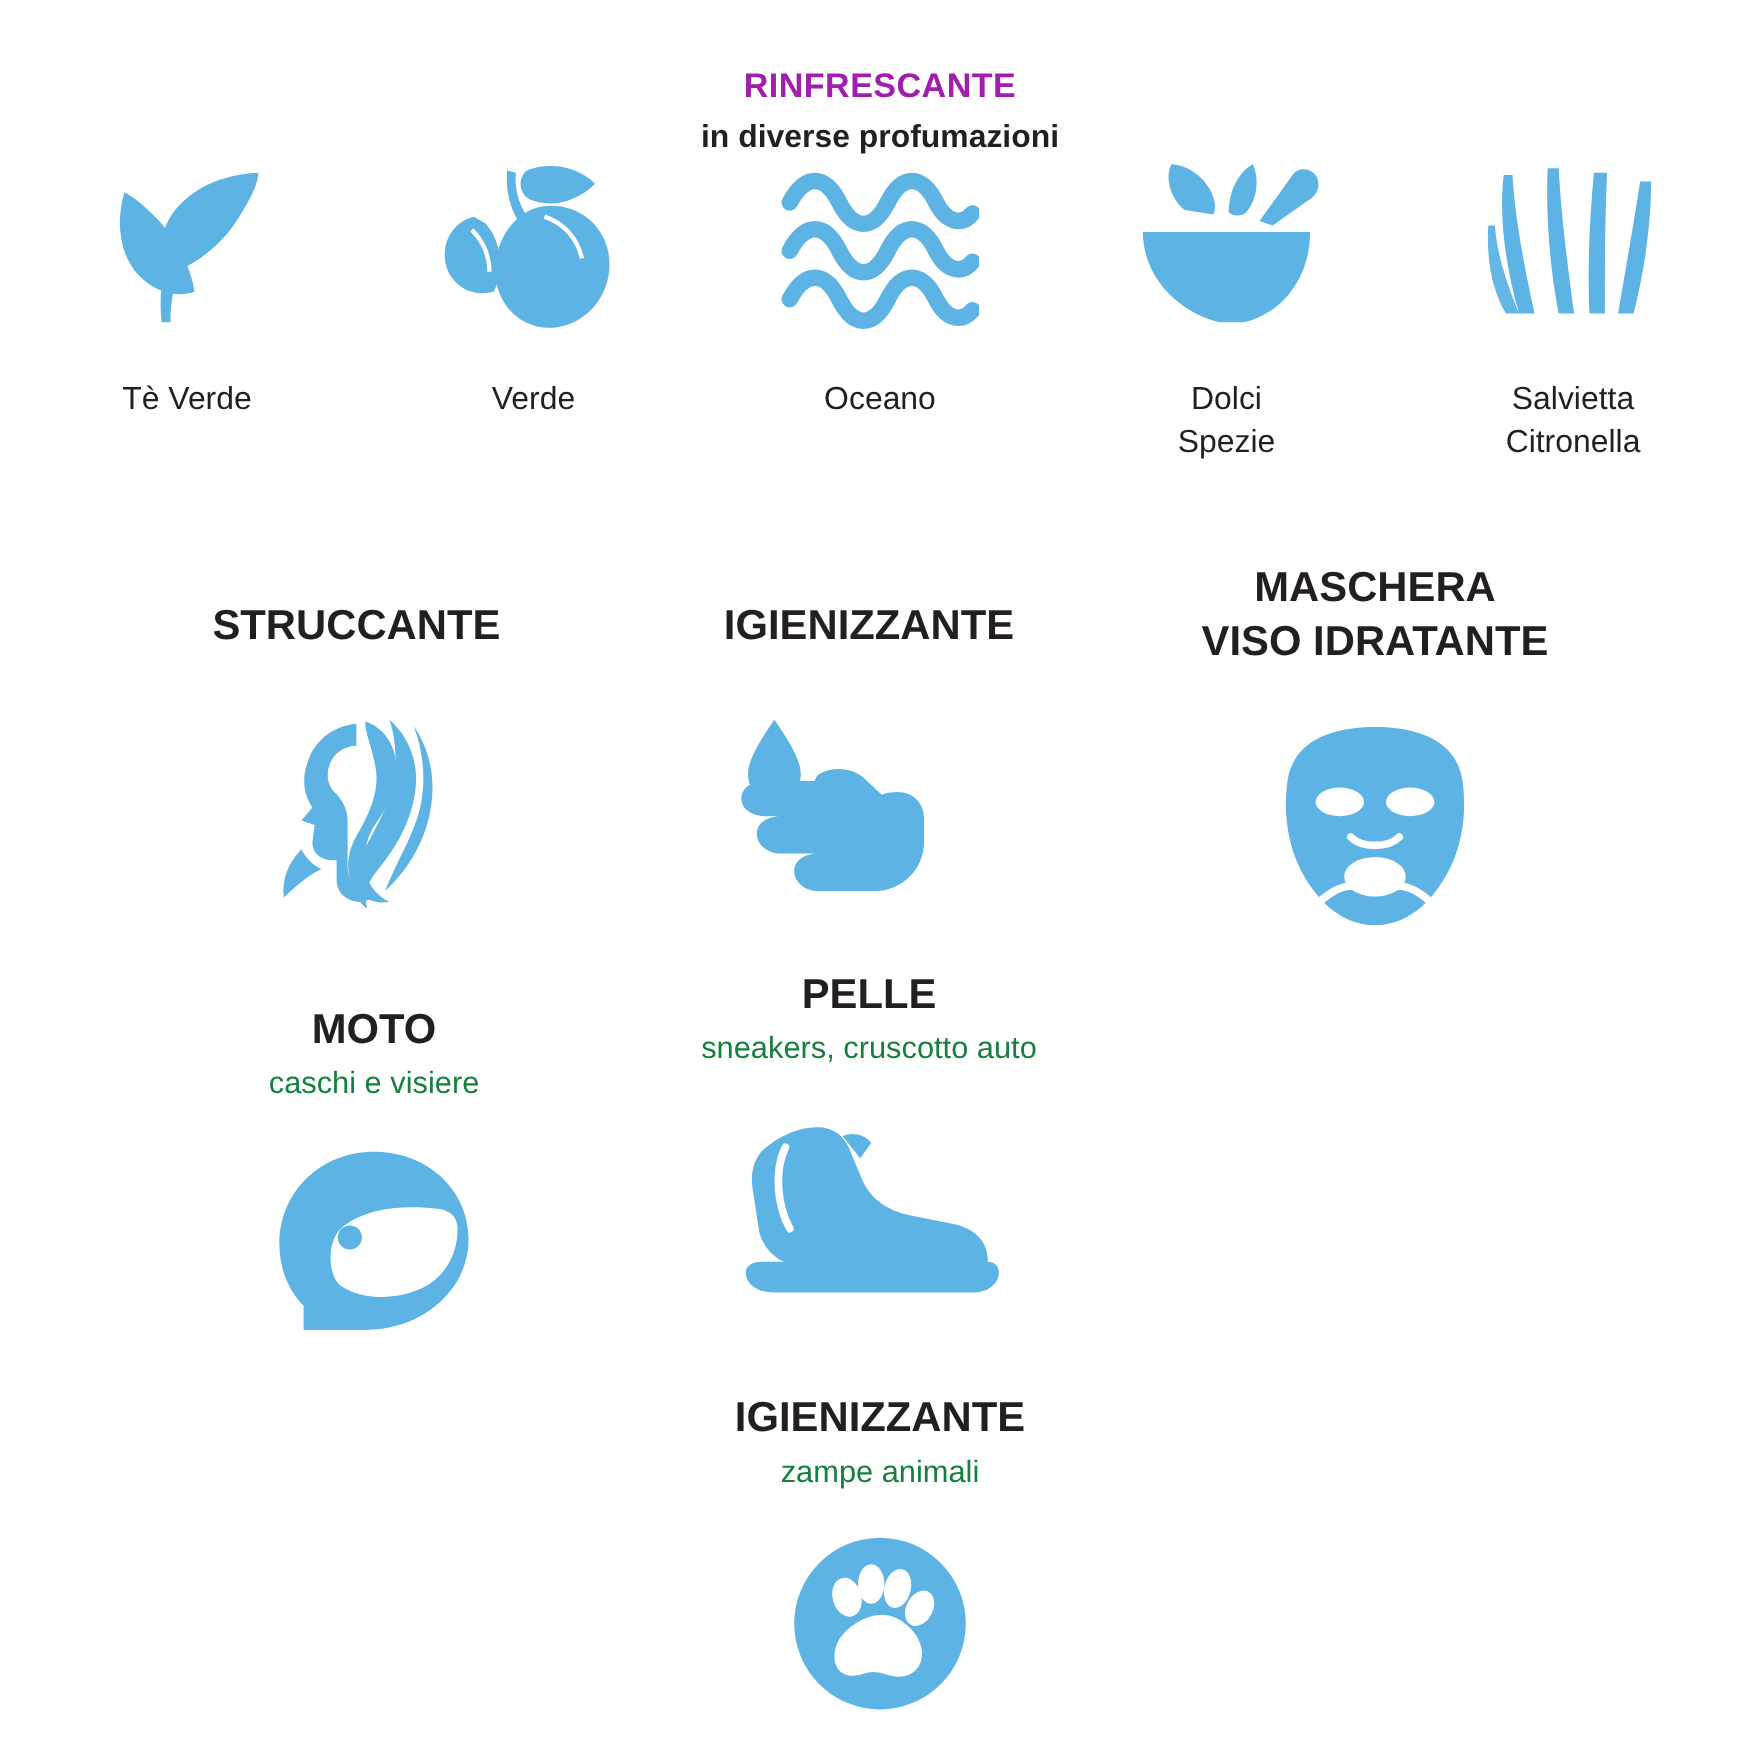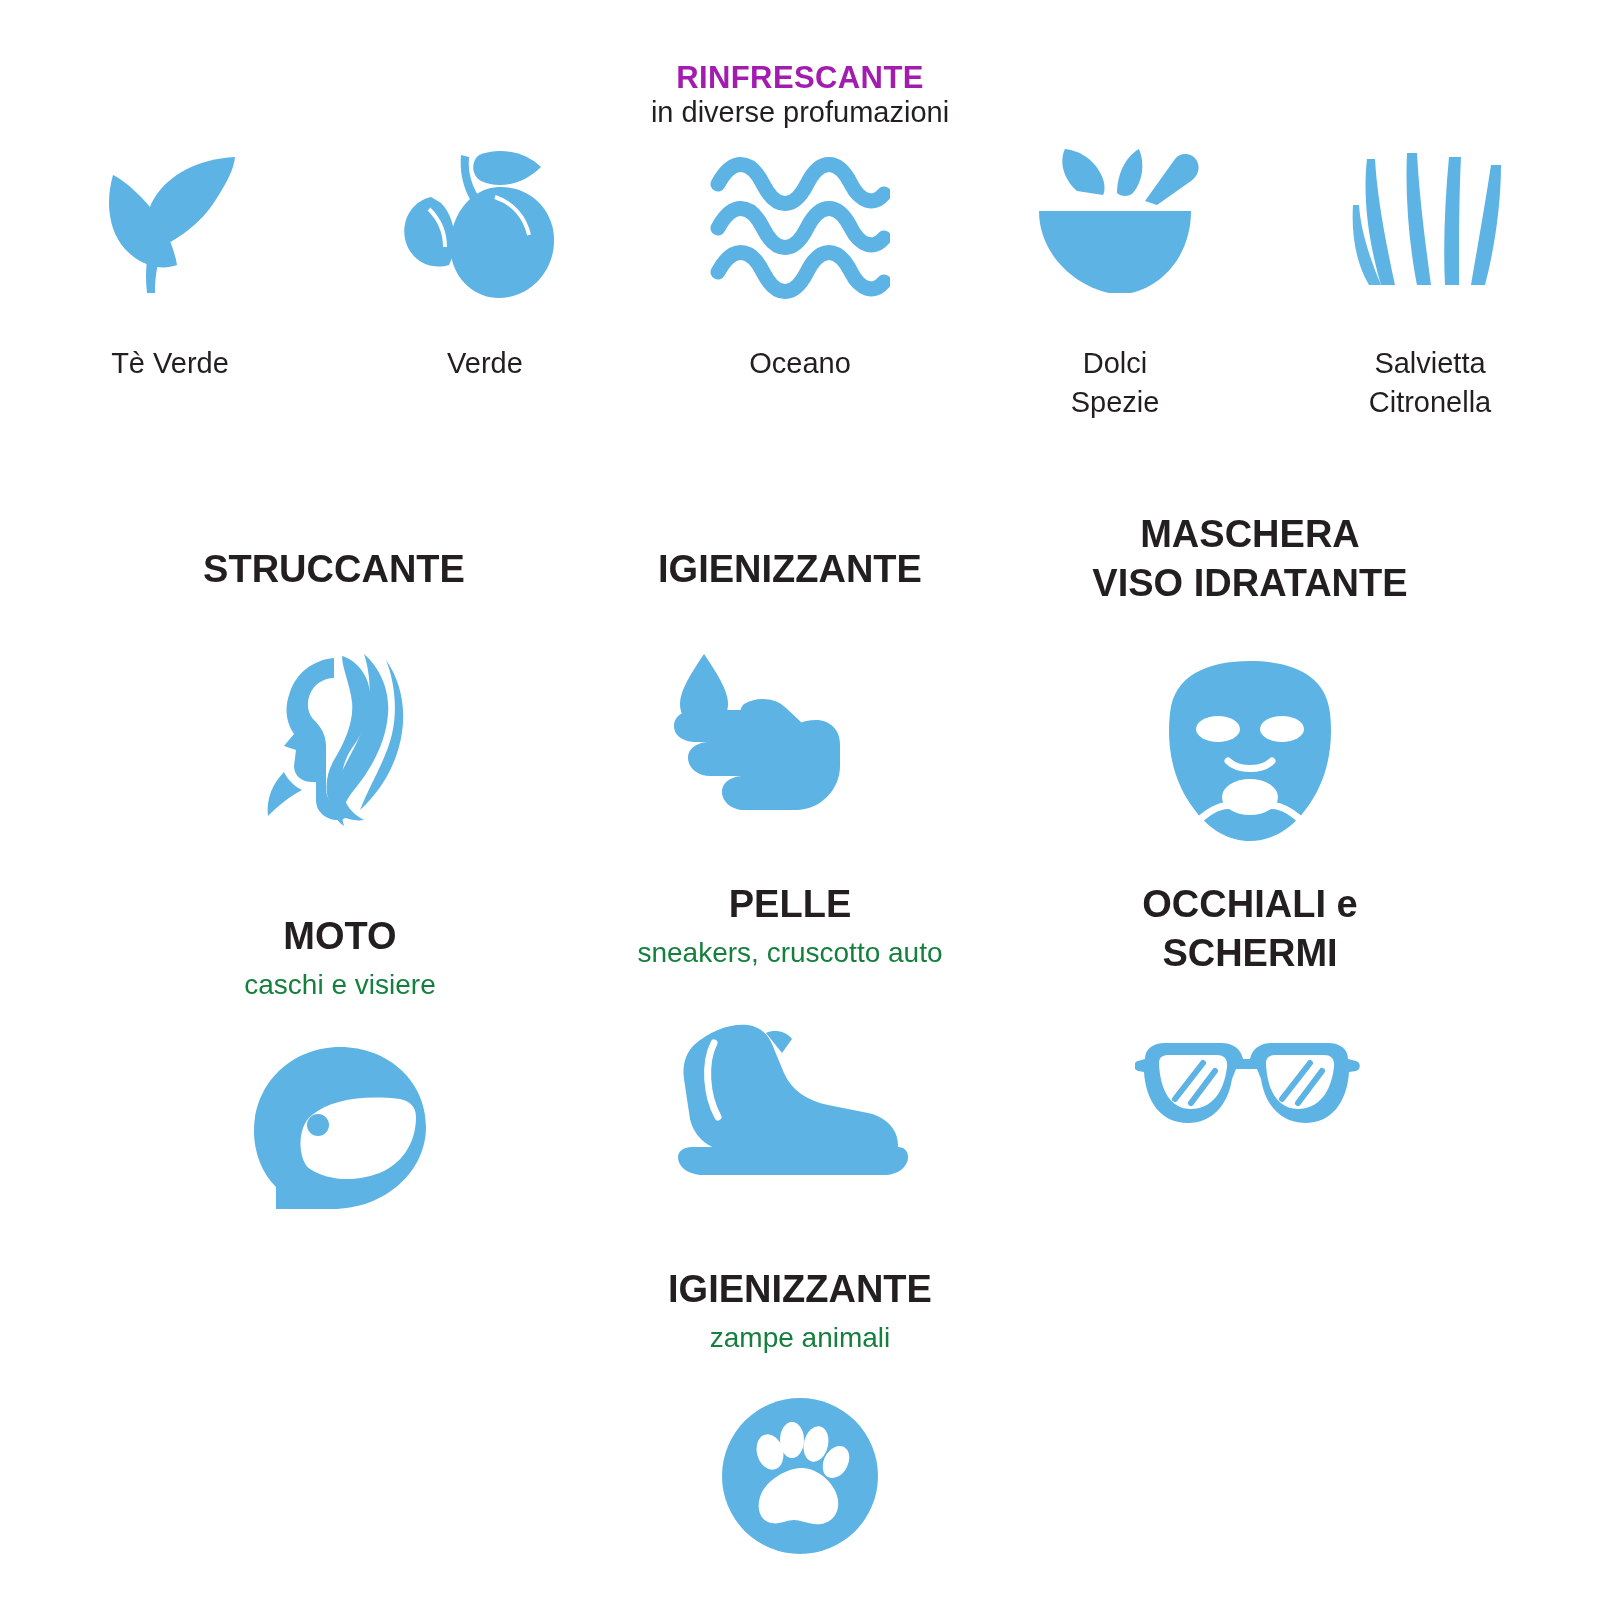--- a/index.html
+++ b/index.html
@@ -31,22 +31,23 @@
   .head-title {
     text-align: center;
     font-size: 31px;
     font-weight: bold;
     letter-spacing: 0.4px;
     color: #a21caf;
   }
   .head-sub {
     text-align: center;
     font-size: 29px;
-    font-weight: normal;
-    color: #231f20;
+    font-weight: bold;
+    color: #231f20;
+    margin-top: 13px;
   }
 
   .scent-row {
     position: absolute;
     top: 140px;
     left: 0;
     width: 1600px;
     display: flex;
     justify-content: space-between;
     padding: 0 20px;
@@ -183,21 +184,21 @@
             <path d="M8 60 C6 92 12 120 24 140 L36 140 C26 116 16 88 14 60 Z" opacity="0.95"></path>
           </g>
         </svg>
       </div>
       <div class="scent-label">Salvietta
 Citronella</div>
     </div>
 
   </div>
 
-  <div class="block" style="left:184px; top:545px; width:300px;">
+  <div class="block" style="left:174px; top:545px; width:300px;">
     <div class="block-title">STRUCCANTE</div>
     <div class="block-icon" style="margin-top:56px;">
       <svg width="300" height="180" viewBox="0 0 300 180">
         <g fill="#5CB3E4">
           <path d="M150 8 C128 10 112 24 106 42 C100 58 102 72 110 84 L100 96 L112 100 L110 116 C110 126 118 132 128 132 L132 132 L132 150 C132 162 142 170 154 170 C158 170 162 168 164 166 C150 160 142 150 142 138 L142 96 C142 84 136 76 130 70 C124 64 122 54 126 44 C130 34 140 28 150 28 Z"></path>
           <path d="M158 6 C172 10 184 24 186 42 C188 62 180 82 168 98 C160 110 156 124 158 140 C160 154 168 164 180 170 C166 172 152 166 146 154 C140 140 142 124 150 110 C162 90 170 70 168 52 C166 34 158 18 158 6 Z"></path>
           <path d="M180 4 C196 18 206 40 204 64 C202 92 188 118 170 140 C160 152 156 164 160 176 C148 168 144 152 150 138 C160 114 176 92 182 68 C188 46 186 22 180 4 Z"></path>
           <path d="M202 10 C216 30 222 56 218 82 C214 112 198 140 176 160 C186 134 202 110 208 84 C214 58 210 30 202 10 Z"></path>
           <path d="M100 122 C88 134 82 150 84 166 C94 156 106 146 118 140 C110 136 104 130 100 122 Z"></path>
         </g>
@@ -263,39 +264,20 @@
         <g stroke="#ffffff" stroke-width="7" fill="none" stroke-linecap="round">
           <path d="M128 52 L152 38"></path>
           <path d="M140 72 L166 58"></path>
           <path d="M152 90 L180 78"></path>
           <path d="M44 34 C34 54 36 86 48 108"></path>
         </g>
       </svg>
     </div>
   </div>
 
-  <div class="block" style="left:1100px; top:880px; width:300px;">
-    <div class="block-title">OCCHIALI e
-SCHERMI</div>
-    <div class="block-icon" style="margin-top:58px;">
-      <svg width="230" height="110" viewBox="0 0 230 110">
-        <g fill="#5CB3E4">
-          <path d="M10 22 C10 12 18 6 30 6 L86 6 C98 6 106 12 108 22 L115 22 C117 12 125 6 137 6 L193 6 C205 6 213 12 213 22 L221 24 C226 25 226 33 221 34 L214 35 C212 66 196 86 170 86 C146 86 130 68 126 42 L122 32 L101 32 L97 42 C93 68 77 86 53 86 C27 86 11 66 9 35 L3 34 C-2 33 -2 25 3 24 Z"></path>
-          <path fill="#ffffff" d="M24 26 C24 20 28 18 34 18 L82 18 C89 18 93 22 92 30 C89 56 76 72 56 72 C36 72 25 54 24 26 Z"></path>
-          <path fill="#ffffff" d="M131 26 C131 20 135 18 141 18 L189 18 C196 18 200 22 199 30 C196 56 183 72 163 72 C143 72 132 54 131 26 Z"></path>
-        </g>
-        <g stroke="#5CB3E4" stroke-width="6" stroke-linecap="round">
-          <path d="M40 62 L68 26"></path>
-          <path d="M56 66 L80 34"></path>
-          <path d="M147 62 L175 26"></path>
-          <path d="M163 66 L187 34"></path>
-        </g>
-      </svg>
-    </div>
-  </div>
 
   <div class="block" style="left:610px; top:1265px; width:380px;">
     <div class="block-title">IGIENIZZANTE</div>
     <div class="block-sub">zampe animali</div>
     <div class="block-icon" style="margin-top:42px;">
       <svg width="160" height="160" viewBox="0 0 160 160">
         <circle cx="80" cy="80" r="78" fill="#5CB3E4"></circle>
         <g fill="#ffffff">
           <ellipse cx="50" cy="56" rx="13" ry="18" transform="rotate(-16 50 56)"></ellipse>
           <ellipse cx="72" cy="44" rx="12" ry="18"></ellipse>

